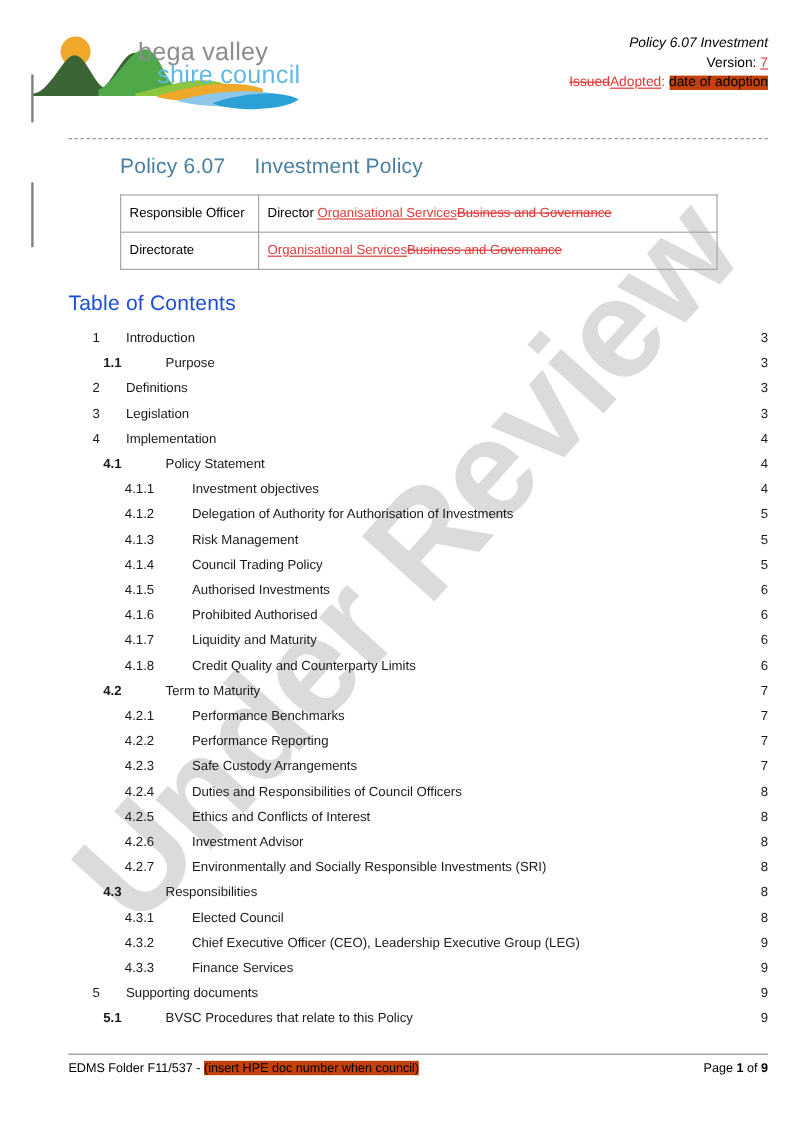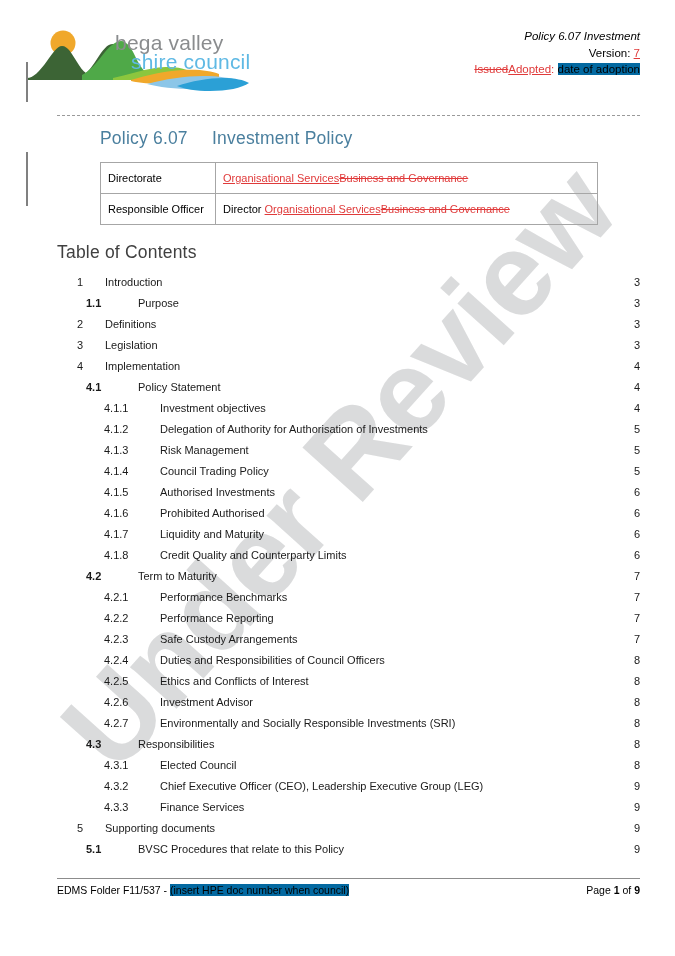--- a/index.html
+++ b/index.html
@@ -94,21 +94,21 @@
     font-size: 11.5px;
     line-height: 16.5px;
     color: #000;
   }
   #header-meta .ln { display: block; white-space: nowrap; }
   .italic { font-style: italic; }
   .ver-num { color: #e03a3a; text-decoration: underline; }
   .struck { color: #e03a3a; text-decoration: line-through; }
   .ins { color: #e03a3a; text-decoration: underline; }
   .red { color: #e03a3a; }
-  .hl { background: #0369a1; color: #000; font-weight: normal; }
+  .hl { background: #c2410c; color: #000; font-weight: normal; }
 
   #header-rule {
     position: absolute;
     left: 57px;
     top: 115px;
     width: 583px;
     height: 0;
     border-top: 1px dashed #9a9a9a;
   }
 
@@ -140,21 +140,21 @@
   }
   #info-table td.lbl { width: 100px; color: #000; }
   #info-table td.val { color: #000; }
 
   
   #toc-heading {
     position: absolute;
     left: 57px;
     top: 242px;
     font-size: 17.5px;
-    color: #404040;
+    color: #1d4ed8;
     letter-spacing: .2px;
   }
   #toc {
     position: absolute;
     left: 57px;
     top: 272px;
     width: 583px;
     font-size: 11px;
     color: #1a1a1a;
   }
@@ -241,26 +241,26 @@
       <div id="header-rule"></div>
     </div>
 
     <div id="title-row">
       <span class="t-num">Policy 6.07</span><span>Investment Policy</span>
     </div>
 
     <table id="info-table">
       <tbody>
         <tr>
+          <td class="lbl">Responsible Officer</td>
+          <td class="val"><span>Director </span><span class="ins">Organisational Services</span><span class="struck">Business and Governance</span></td>
+        </tr>
+        <tr>
           <td class="lbl">Directorate</td>
           <td class="val"><span class="ins">Organisational Services</span><span class="struck">Business and Governance</span></td>
-        </tr>
-        <tr>
-          <td class="lbl">Responsible Officer</td>
-          <td class="val"><span>Director </span><span class="ins">Organisational Services</span><span class="struck">Business and Governance</span></td>
         </tr>
       </tbody>
     </table>
 
     <div id="toc-heading">Table of Contents</div>
     <div id="toc">
         <div class="toc-row lvl1"><span class="num">1</span><span class="lbl">Introduction</span><span class="pg">3</span></div>
         <div class="toc-row lvl2"><span class="num">1.1</span><span class="lbl">Purpose</span><span class="pg">3</span></div>
         <div class="toc-row lvl1"><span class="num">2</span><span class="lbl">Definitions</span><span class="pg">3</span></div>
         <div class="toc-row lvl1"><span class="num">3</span><span class="lbl">Legislation</span><span class="pg">3</span></div>

